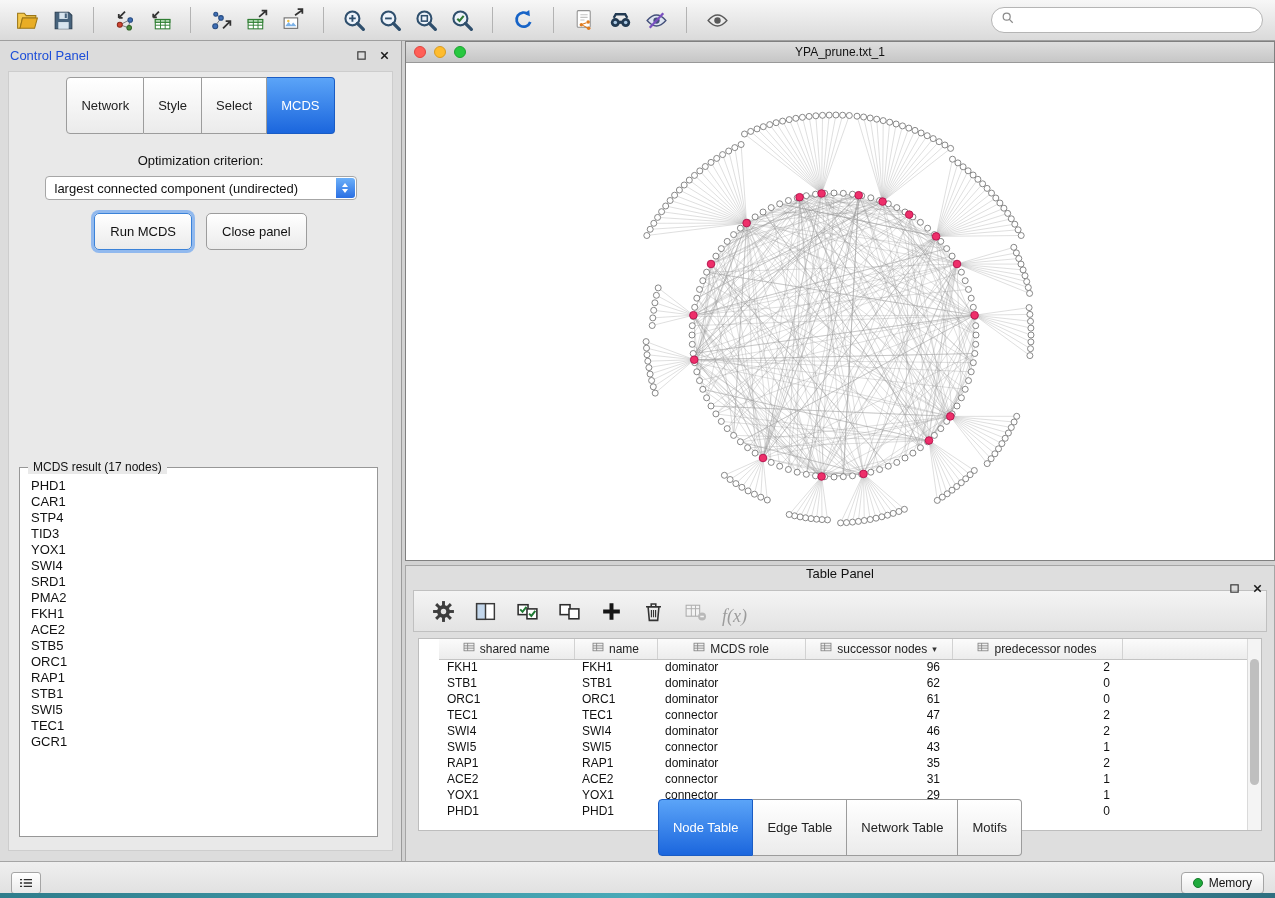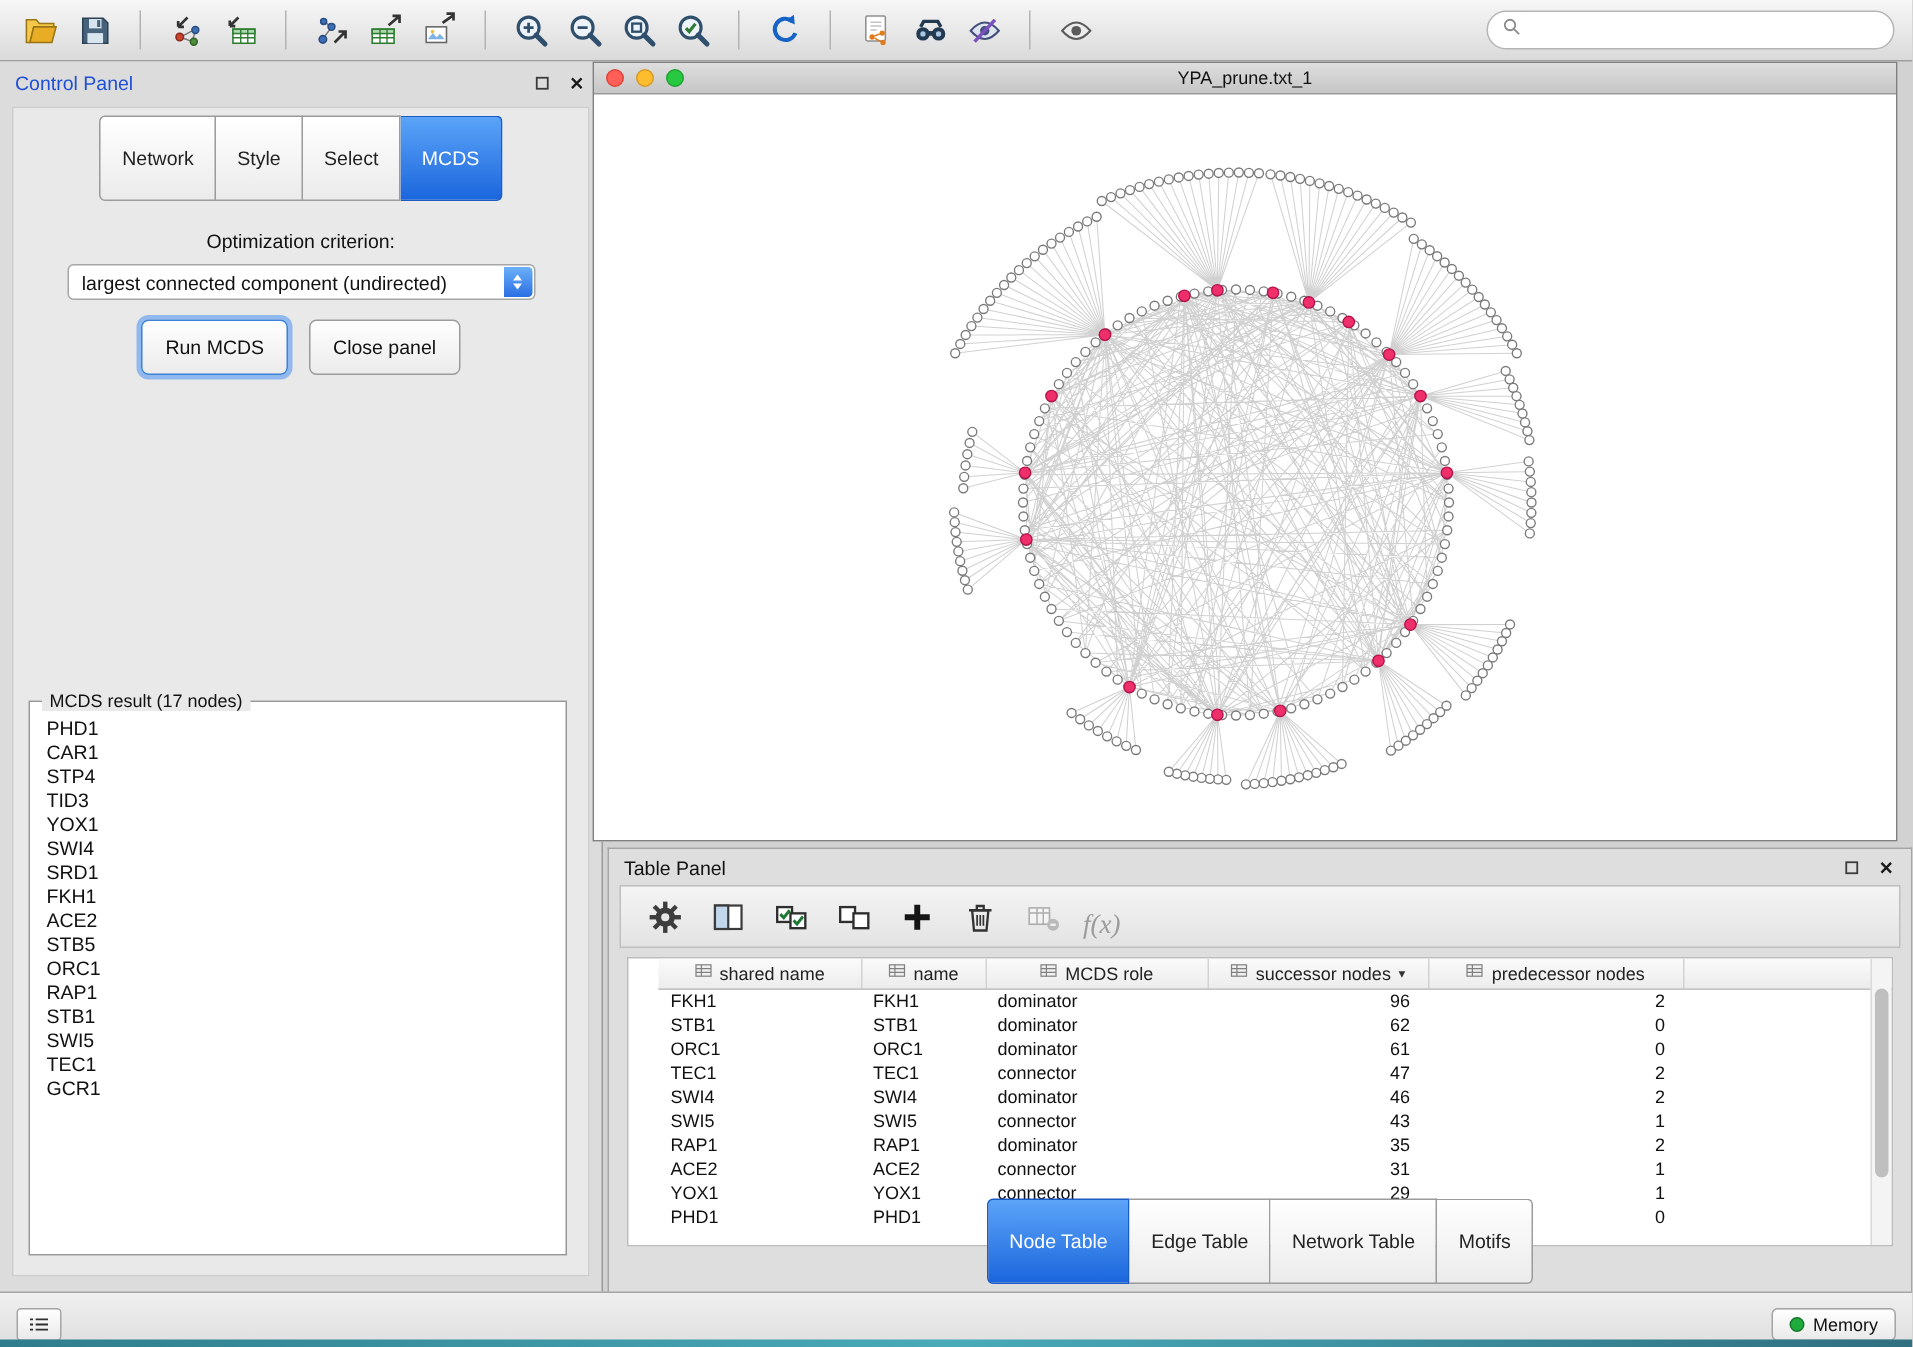--- a/index.html
+++ b/index.html
@@ -34,32 +34,32 @@
   .tri-down{width:0;height:0;border-left:3.5px solid transparent;border-right:3.5px solid transparent;border-top:4px solid #fff;}
   .btn-row{display:flex;justify-content:center;gap:14px;margin-top:13px;}
   .btn{font-size:13px;padding:10px 15px;background:linear-gradient(#ffffff,#ebebeb);border:1px solid #9c9c9c;border-radius:5px;color:#111;cursor:pointer;font-family:"Liberation Sans",sans-serif;}
   .btn.focused{box-shadow:0 0 0 3px rgba(72,145,242,.55);border-color:#3b82d8;}
   .result-box{position:absolute;left:10px;right:14px;top:395px;bottom:13px;border:1px solid #979797;background:#fff;}
   .result-label{position:absolute;top:-8px;left:8px;background:#e9e9e9;padding:0 5px;font-size:12px;color:#111;}
   .result-list{position:absolute;left:2px;right:2px;top:10px;bottom:2px;overflow:hidden;}
   .result-item{font-size:13px;line-height:16px;padding-left:9px;color:#111;cursor:default;}
 
   
-  .net-window{position:absolute;left:395px;top:41px;width:870px;height:520px;background:#fff;border:1px solid #808080;}
+  .net-window{position:absolute;left:405px;top:41px;width:870px;height:520px;background:#fff;border:1px solid #808080;}
   .net-titlebar{height:21px;background:linear-gradient(#dedede,#c6c6c6);border-bottom:1px solid #999;display:flex;align-items:center;padding:0 8px;position:relative;}
   .tl{width:12px;height:12px;border-radius:50%;margin-right:8px;flex:0 0 auto;cursor:pointer;}
   .tl.red{background:#ff5f57;border:1px solid #e0443e;}
   .tl.yellow{background:#febc2e;border:1px solid #d89b20;}
   .tl.green{background:#28c840;border:1px solid #1da331;}
   .net-title{position:absolute;left:0;right:0;text-align:center;font-size:12px;color:#111;pointer-events:none;}
   #net-svg{display:block;width:868px;height:497px;background:#fff;}
 
   
   .table-panel{position:absolute;left:405px;top:565px;width:870px;height:296px;background:#dedede;border:1px solid #a5a5a5;border-bottom:none;}
-  .tp-title-row{height:24px;display:flex;align-items:center;padding:0 10px;font-size:13px;color:#111;}
+  .tp-title-row{height:24px;display:flex;align-items:center;padding:0 10px;font-size:13px;color:#111;flex-direction:column;}
   .tt{margin:0 7px;height:42px;background:linear-gradient(#f4f4f4,#e3e3e3);border:1px solid #c0c0c0;display:flex;align-items:center;padding:0 14px;gap:12px;}
   .fx{font-family:"Liberation Serif",serif;font-style:italic;font-size:18px;color:#9c9c9c;cursor:default;margin-top:11px;}
   .table-wrap{position:absolute;left:12px;right:12px;top:72px;bottom:30px;background:#fff;border:1px solid #bdbdbd;overflow:hidden;padding-right:14px;}
   table{border-collapse:collapse;width:100%;font-size:12px;table-layout:fixed;margin-left:20px;}
   th{height:20px;background:linear-gradient(#fbfbfb,#ececec);border-right:1px solid #d2d2d2;border-bottom:1px solid #c4c4c4;font-weight:normal;}
   .th-inner{display:flex;align-items:center;justify-content:center;gap:5px;font-size:12px;color:#222;}
   .sort-arrow{font-size:9px;color:#333;}
   td{height:16px;padding:0 8px;color:#111;white-space:nowrap;overflow:hidden;}
   td.num{text-align:right;padding-right:12px;}
   .vscroll{position:absolute;right:0;top:0;bottom:0;width:14px;background:#f4f4f4;border-left:1px solid #dadada;}
@@ -257,20 +257,21 @@
       <div class="result-box">
         <span class="result-label">MCDS result (17 nodes)</span>
         <div class="result-list" id="result-list">
             <div class="result-item">PHD1</div>
             <div class="result-item">CAR1</div>
             <div class="result-item">STP4</div>
             <div class="result-item">TID3</div>
             <div class="result-item">YOX1</div>
             <div class="result-item">SWI4</div>
             <div class="result-item">SRD1</div>
+            <div class="result-item">PMA2</div>
             <div class="result-item">FKH1</div>
             <div class="result-item">ACE2</div>
             <div class="result-item">STB5</div>
             <div class="result-item">ORC1</div>
             <div class="result-item">RAP1</div>
             <div class="result-item">STB1</div>
             <div class="result-item">SWI5</div>
             <div class="result-item">TEC1</div>
             <div class="result-item">GCR1</div>
           </div>

